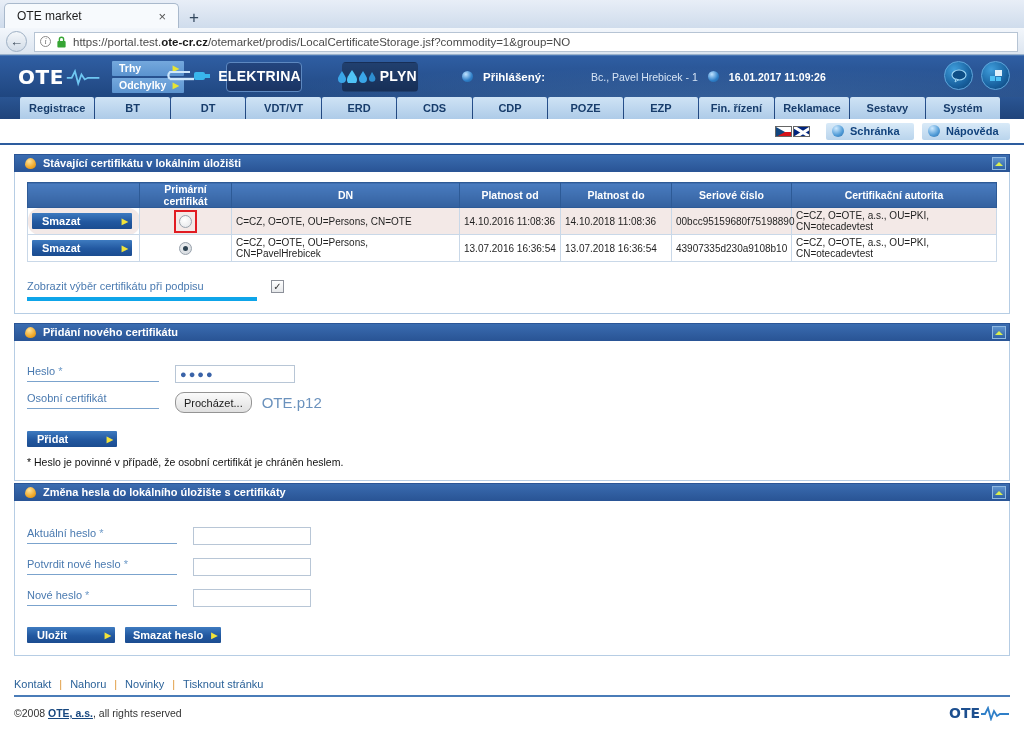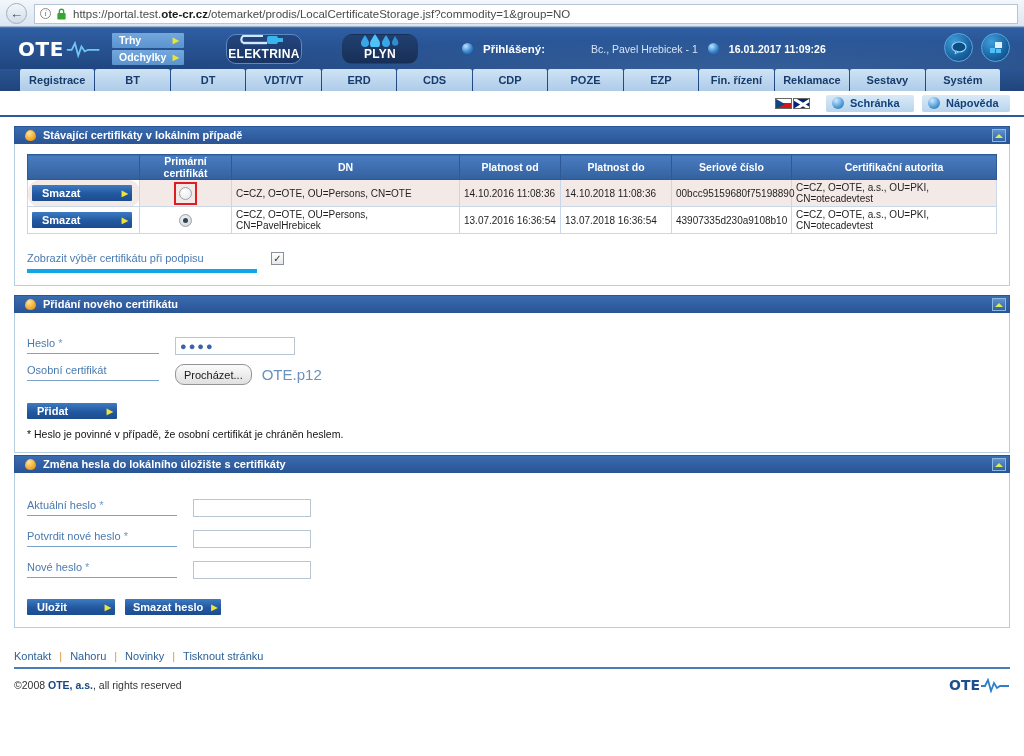--- a/index.html
+++ b/index.html
@@ -110,25 +110,25 @@
     background: linear-gradient(#74a8dd, #5b93cf);
     color: #ffffff; font-size: 10.5px; font-weight: bold;
     display: flex; align-items: center; padding-left: 7px;
     position: relative; border-radius: 1px;
   }
   .menu2 .mi .arr {
     position: absolute; right: 5px; color: #e8e533; font-size: 8px;
   }
   .commodity {
     margin-left: 42px; width: 76px; height: 30px;
-    border-radius: 10px;
+    border-radius: 4px;
     border: 1px solid #5d88c0;
     background: linear-gradient(#23457e, #1a3463);
-    color: #ffffff; font-size: 12px; font-weight: bold;
-    display: flex; flex-direction: column; align-items: center; justify-content: flex-end;
+    color: #ffffff; font-size: 14px; font-weight: bold;
+    display: flex; flex-direction: row; align-items: center; justify-content: flex-end;
     padding-bottom: 2px; letter-spacing: .3px;
     position: relative; z-index: 2;
   }
   .commodity.gas { margin-left: 40px; border-color: transparent; background: linear-gradient(#21406f,#172f57); }
   .commodity .gfx { height: 15px; display:flex; align-items:center; justify-content:center; }
   .bluedot {
     width: 11px; height: 11px; border-radius: 50%;
     background: radial-gradient(circle at 35% 30%, #bfe2ff, #2f7fc8 60%, #1d5d9c);
     display: inline-block; flex: none;
   }
@@ -365,31 +365,38 @@
     display: flex; align-items: center; gap: 8px;
     padding-bottom: 5px;
     border-bottom: 2px solid #4a7cb8;
   }
   .flinks .sep { color: #e09a3c; }
   .fbot {
     display: flex; align-items: center; justify-content: space-between;
     padding-top: 8px;
   }
   .copy { font-size: 10.5px; color: #333333; }
-  .copy b { color: #17477f; }
+  .copy b { color: #17477f; text-decoration: underline; }
   .flogo {
     color: #1d4f8f; font-size: 14px; font-weight: bold;
     display: flex; align-items: center;
     font-family: "DejaVu Sans", sans-serif;
   }
 </style>
 </head>
 <body>
 
 <div class="browser">
+  <div class="tabstrip">
+    <div class="tab">
+      <span class="tab-title">OTE market</span>
+      <span class="tab-close">×</span>
+    </div>
+    <div class="newtab">+</div>
+  </div>
   <div class="urlbar-row">
     <div class="backbtn">←</div>
     <div class="urlbox">
       <span class="info-icon">i</span>
       <svg class="lock-icon" viewBox="0 0 12 13">
         <rect x="1.5" y="5.5" width="9" height="7" rx="1" fill="#36a534"></rect>
         <path d="M3.7 5.5 V3.6 a2.3 2.3 0 0 1 4.6 0 V5.5" fill="none" stroke="#36a534" stroke-width="1.5"></path>
       </svg>
       <span class="url-text"><span>https://portal.test.</span><b>ote-cr.cz</b><span>/otemarket/prodis/LocalCertificateStorage.jsf?commodity=1&amp;group=NO</span></span>
     </div>
@@ -495,21 +502,21 @@
       <span class="ball"></span>
       <span>Nápověda</span>
     </div>
   </div>
 
   <div class="body">
 
     <div class="panel">
       <div class="panel-head">
         <span class="sq"></span>
-        <span class="ttl">Stávající certifikáty v lokálním případě</span>
+        <span class="ttl">Stávající certifikátu v lokálním úložišti</span>
         <div class="collapse">
             <span class="carat"></span>
           </div>
       </div>
       <div class="panel-body">
         <table class="certs">
           <thead>
             <tr>
               <th style="width:112px"></th>
               <th style="width:92px">Primární certifikát</th>

